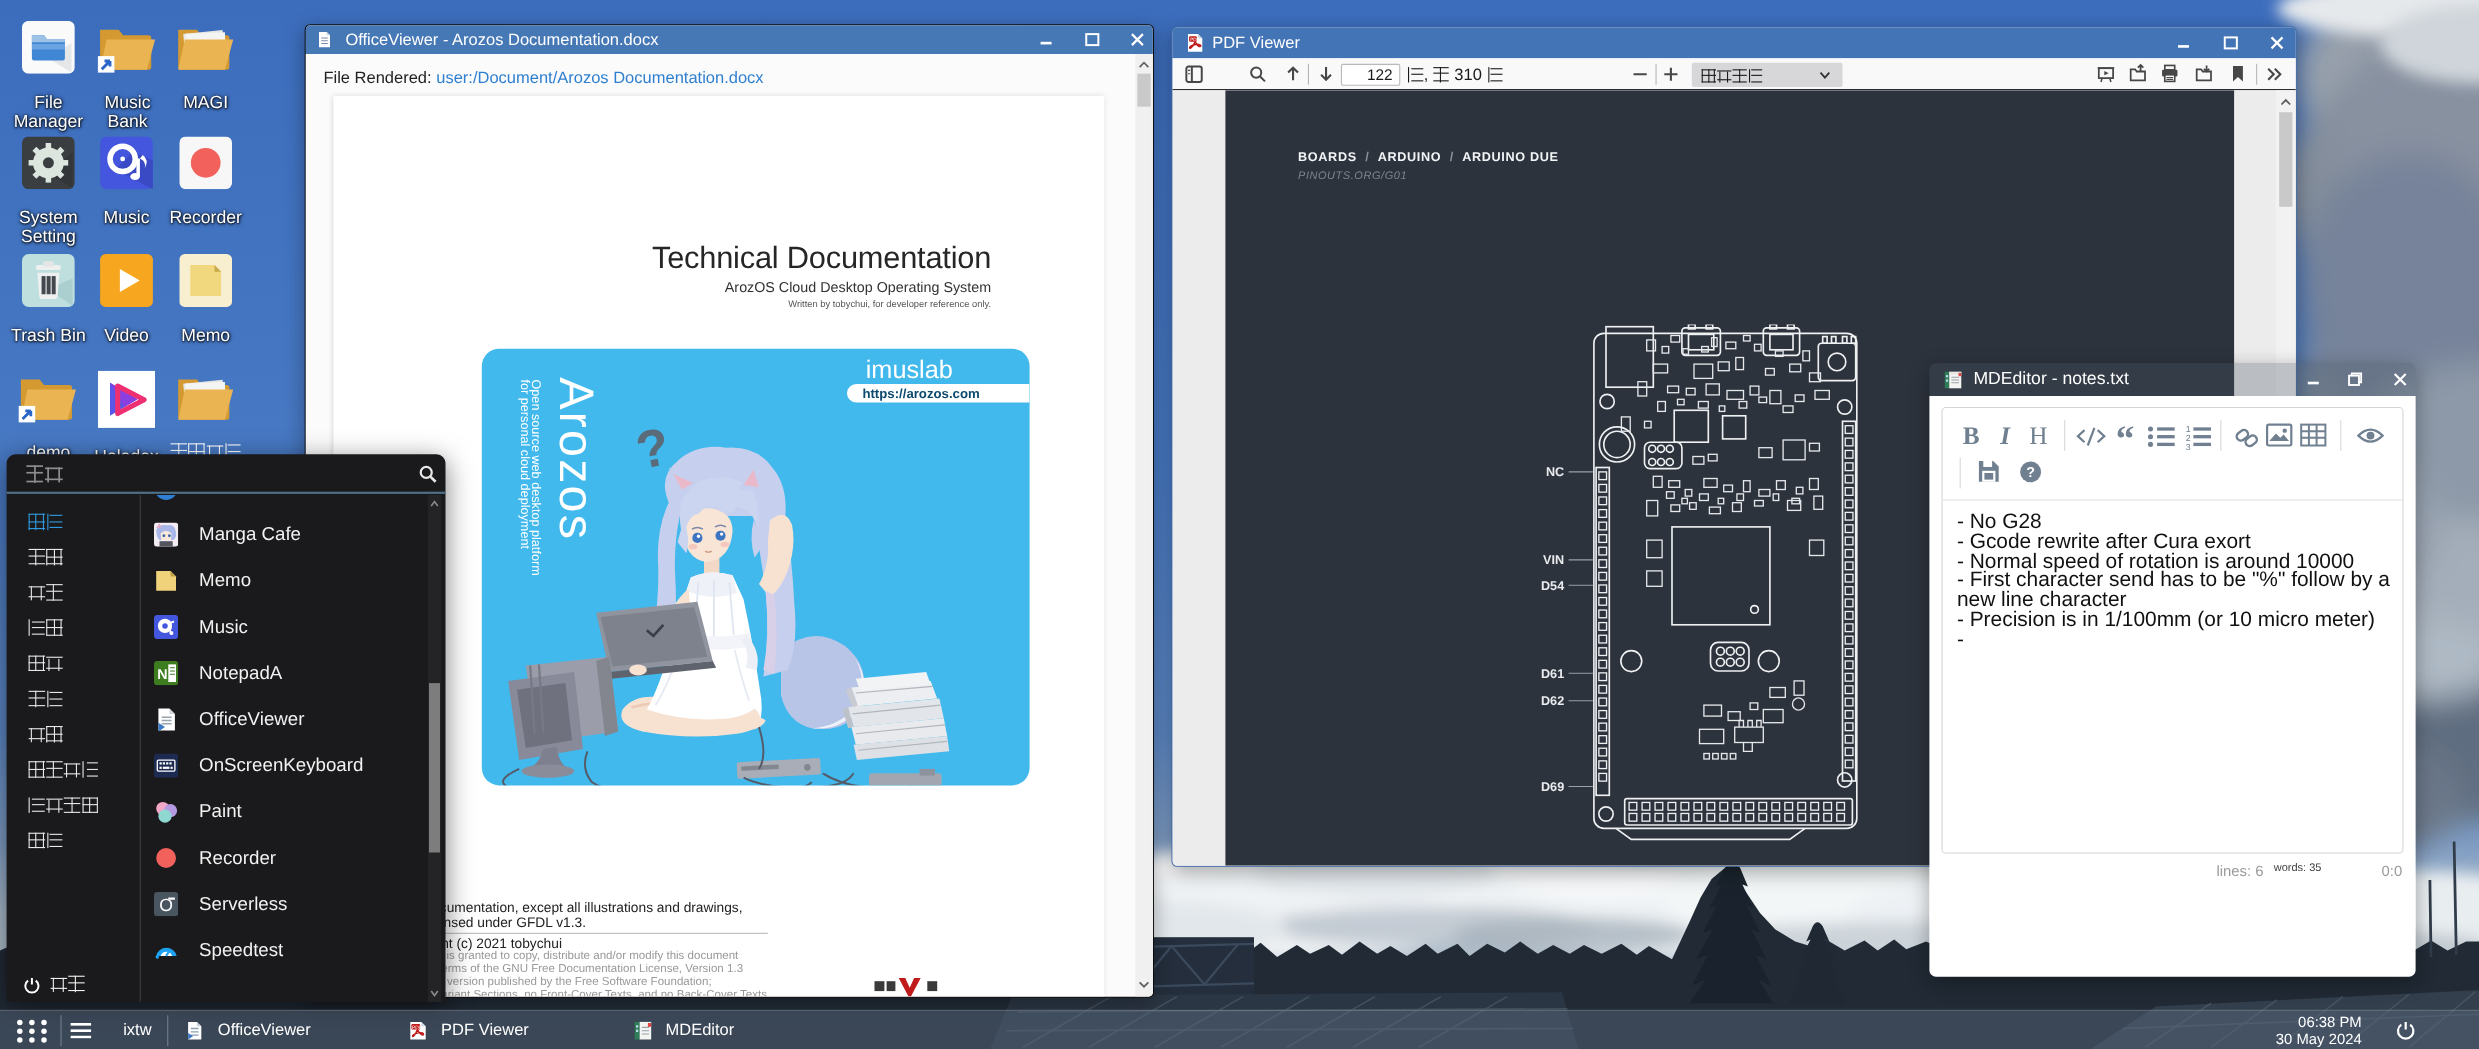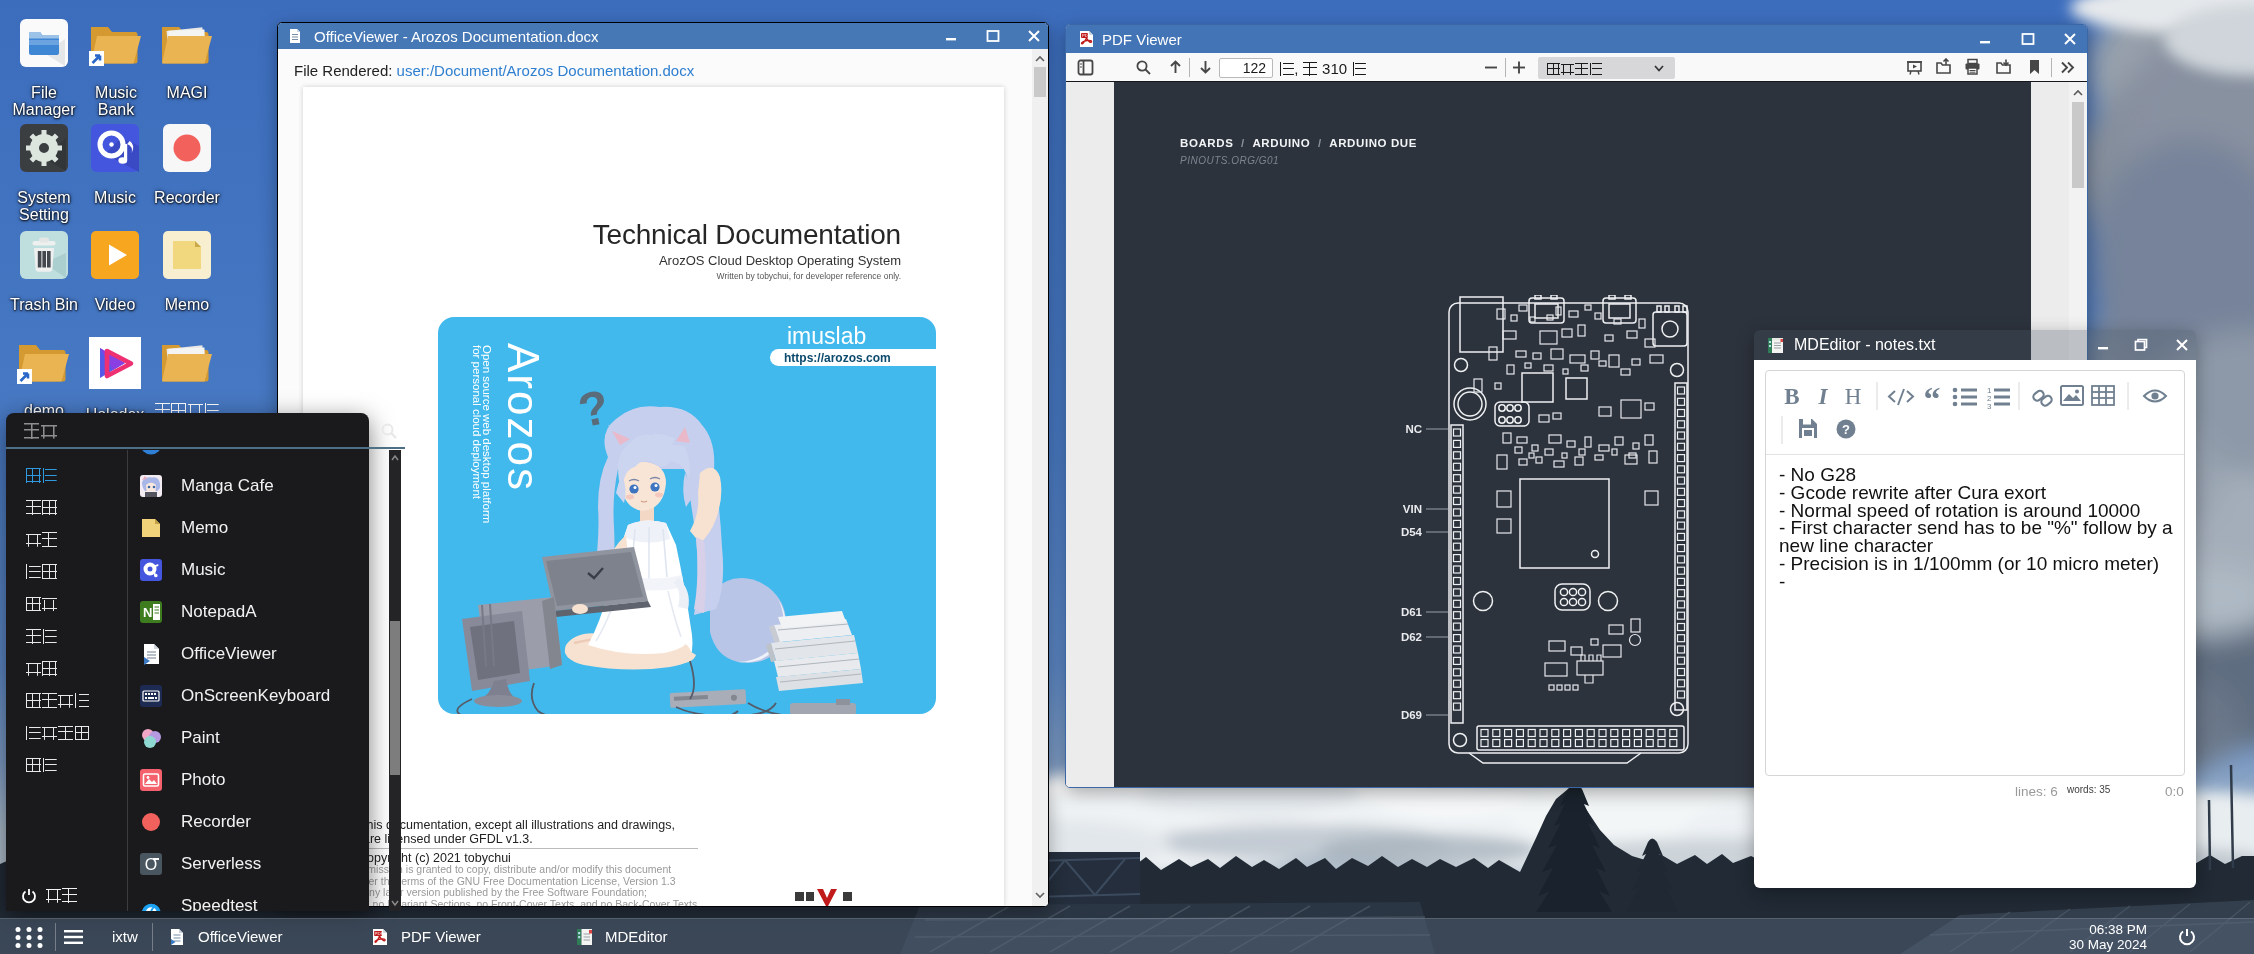--- a/index.html
+++ b/index.html
@@ -880,21 +880,21 @@
           </g>
     </svg>
     <div class="abs" style="left:12px;top:94px;width:418px;height:1px;background:#e2e2e2;"></div>
     <div class="abs" style="left:25px;top:106px;width:400px;font-size:19px;line-height:17.8px;color:#111;">- No G28<br>- Gcode rewrite after Cura exort<br>- Normal speed of rotation is around 10000<br>- First character send has to be "%" follow by a new line character<br>- Precision is in 1/100mm (or 10 micro meter)<br>-</div>
     <div class="abs" style="left:261px;top:424px;font-size:13.5px;color:#9a9a9a;">lines: 6</div>
     <div class="abs" style="left:313px;top:424px;font-size:10px;color:#404040;">words: 35</div>
     <div class="abs" style="left:411px;top:424px;font-size:13.5px;color:#9a9a9a;">0:0</div>
   </div>
 </div>
 
-<div class="abs" style="left:6px;top:413px;width:363px;height:498px;background:#1a1a1c;border-radius:8px 8px 0 0;color:#eee;box-shadow:0 6px 24px rgba(0,0,0,.5);">
+<div class="abs" style="left:6px;top:413px;width:399px;height:498px;background:#1a1a1c;border-radius:8px 8px 0 0;color:#eee;box-shadow:0 6px 24px rgba(0,0,0,.5);">
   <div class="abs" style="left:17px;top:9px;font-size:17px;color:#8e8e8e;"><span class="zhw z1"></span><span class="zhw z3"></span></div>
   <svg class="abs" style="left:374px;top:9px" width="18" height="18" viewBox="0 0 18 18">
         <circle cx="7.5" cy="7.5" r="5" fill="none" stroke="#e8e8e8" stroke-width="2"></circle>
         <line x1="11.5" y1="11.5" x2="16" y2="16" stroke="#e8e8e8" stroke-width="2.4"></line>
       </svg>
   <div class="abs" style="left:0;top:34px;width:399px;height:2px;background:#4e7086;"></div>
 
   <div class="abs" style="left:19px;top:47px;font-size:16px;line-height:32.2px;color:#e8e8e8;">
     <div style="color:#2f9ae0"><span class="zhw z2"></span><span class="zhw z4"></span></div>
     <div><span class="zhw z1"></span><span class="zhw z2"></span></div>
@@ -996,29 +996,20 @@
       <div class="mrow">
             <svg width="22" height="22" viewBox="0 0 22 22">
               <circle cx="8" cy="8" r="6" fill="#f2a7c6"></circle>
               <circle cx="15" cy="10" r="6" fill="#b59ae2"></circle>
               <circle cx="10" cy="15" r="6" fill="#8fd8d2"></circle>
             </svg>
             <span>Paint</span>
           </div>
       <div class="mrow">
             <svg width="22" height="22" viewBox="0 0 22 22">
-              <rect width="22" height="22" rx="3" fill="#f4606c"></rect>
-              <rect x="3.5" y="5" width="15" height="12" rx="1.5" fill="none" stroke="#fff" stroke-width="1.6"></rect>
-              <path d="M5 15 l4-5 3 3 2-2 3 4Z" fill="#fff"></path>
-              <circle cx="8" cy="8.5" r="1.4" fill="#fff"></circle>
-            </svg>
-            <span>Photo</span>
-          </div>
-      <div class="mrow">
-            <svg width="22" height="22" viewBox="0 0 22 22">
               <circle cx="11" cy="11" r="9" fill="#f2615c"></circle>
             </svg>
             <span>Recorder</span>
           </div>
       <div class="mrow">
             <svg width="22" height="22" viewBox="0 0 22 22">
               <rect width="22" height="22" rx="3" fill="#49555f"></rect>
               <text x="11" y="17" font-size="16" fill="#fff" text-anchor="middle" font-family="Liberation Sans">O</text>
               <rect x="14.5" y="3" width="4" height="3" fill="#49555f"></rect>
               <path d="M13 6 h6" stroke="#fff" stroke-width="2"></path>

